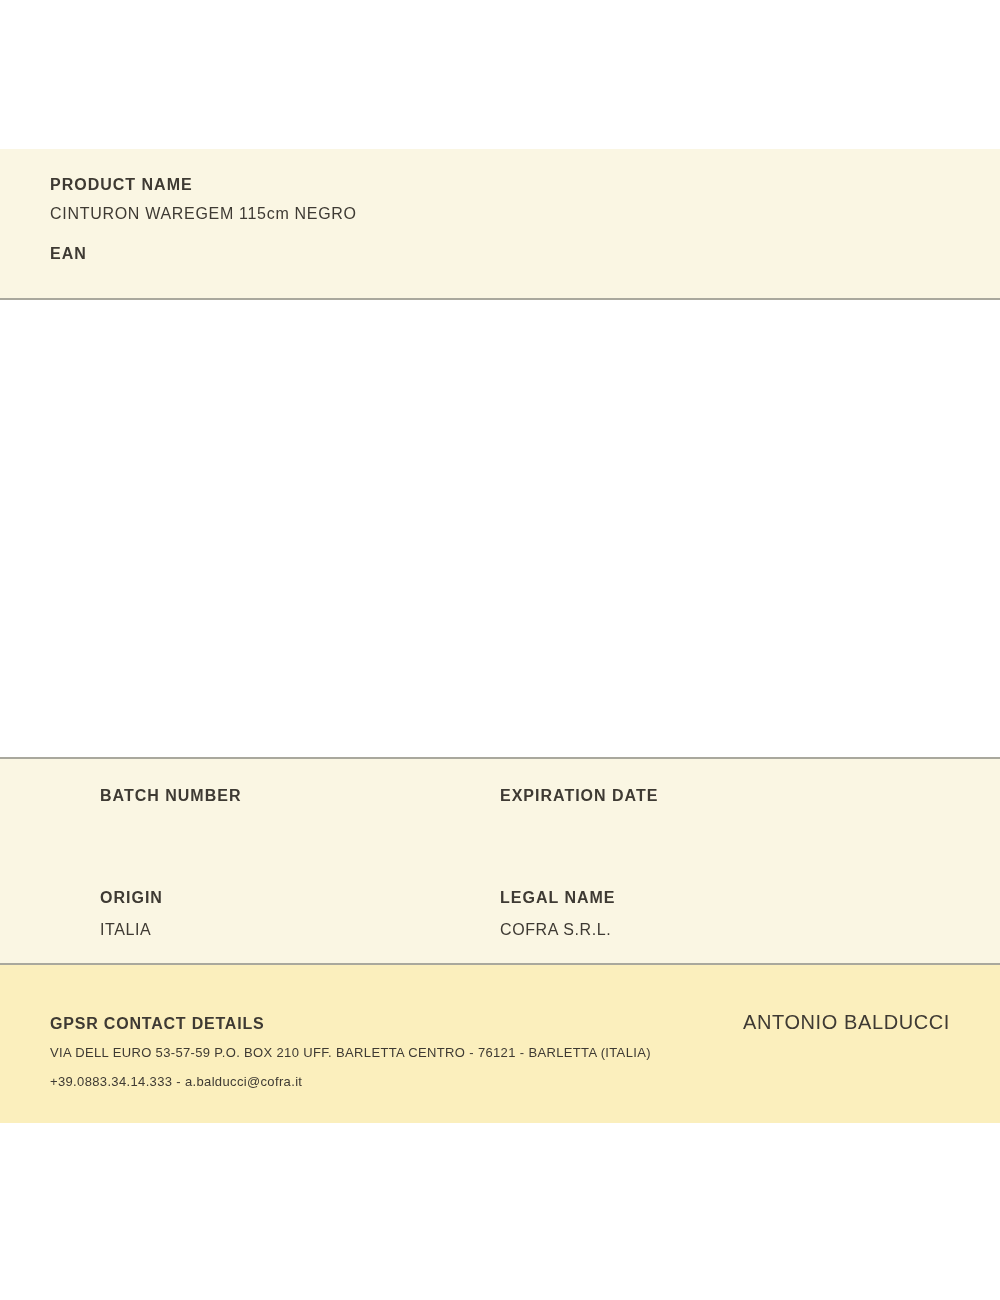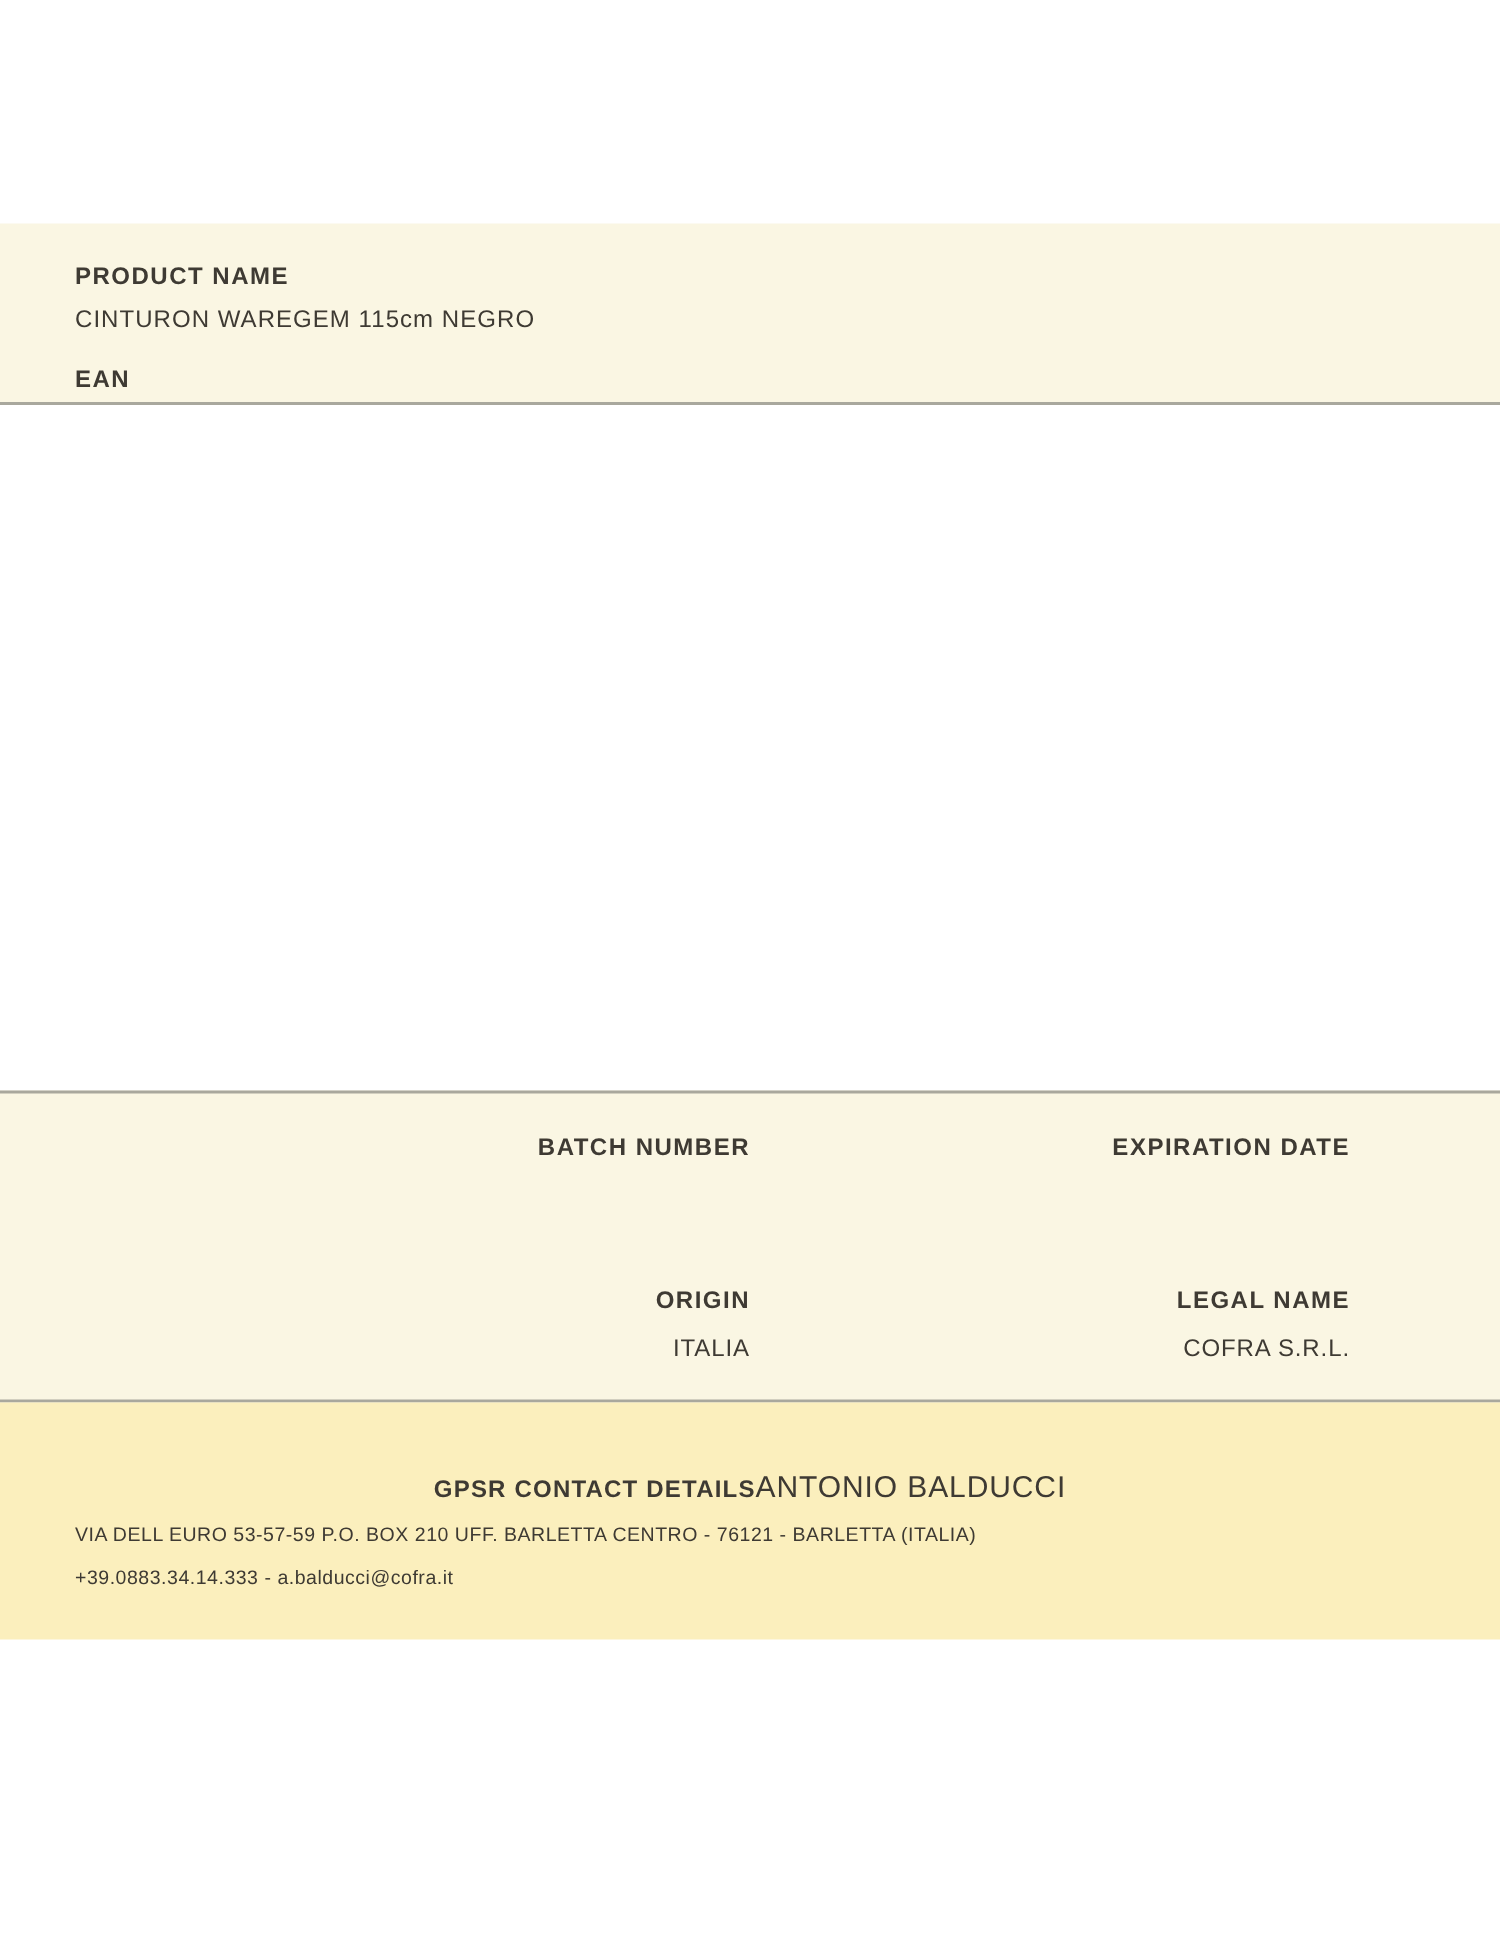--- a/index.html
+++ b/index.html
@@ -16,21 +16,21 @@
     background:var(--pageBg);
     font-family:"Liberation Sans", sans-serif;
     color:var(--text);
     overflow:hidden;
   }
   .spacer-top{height:149px;}
   
   .product-section{
     background:var(--sectionBg);
     border-bottom:2px solid var(--divider);
-    padding:26px 50px 4px;
+    padding:26px 50px 34px;
   }
   .field + .field{margin-top:20px;}
   .label{
     font-weight:bold;
     font-size:16px;
     letter-spacing:1px;
     line-height:20px;
   }
   .value{
     font-size:16px;
@@ -45,30 +45,30 @@
     background:var(--sectionBg);
     border-top:2px solid var(--divider);
     border-bottom:2px solid var(--divider);
     padding:27px 100px 23px;
   }
   .details-row{
     display:grid;
     grid-template-columns:1fr 1fr;
   }
   .details-row + .details-row{margin-top:70px;}
-  .details-cell{text-align:right;}
+  .details-cell{text-align:left;}
   .details-cell .value{margin-top:12px;letter-spacing:0.6px;}
   
   .contact-section{
     background:var(--contactBg);
     padding:43px 50px 27px;
   }
   .contact-line1{
     display:flex;
-    justify-content:center;
+    justify-content:space-between;
     align-items:baseline;
     line-height:29px;
   }
   .contact-title{
     font-weight:bold;
     font-size:16px;
     letter-spacing:0.8px;
   }
   .contact-person{
     font-size:20px;

